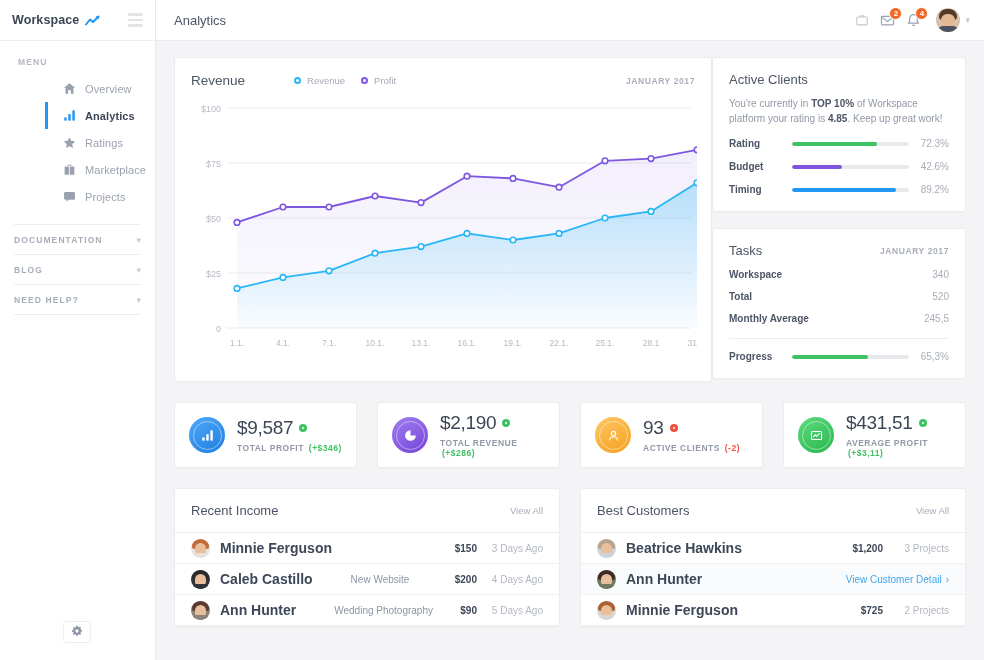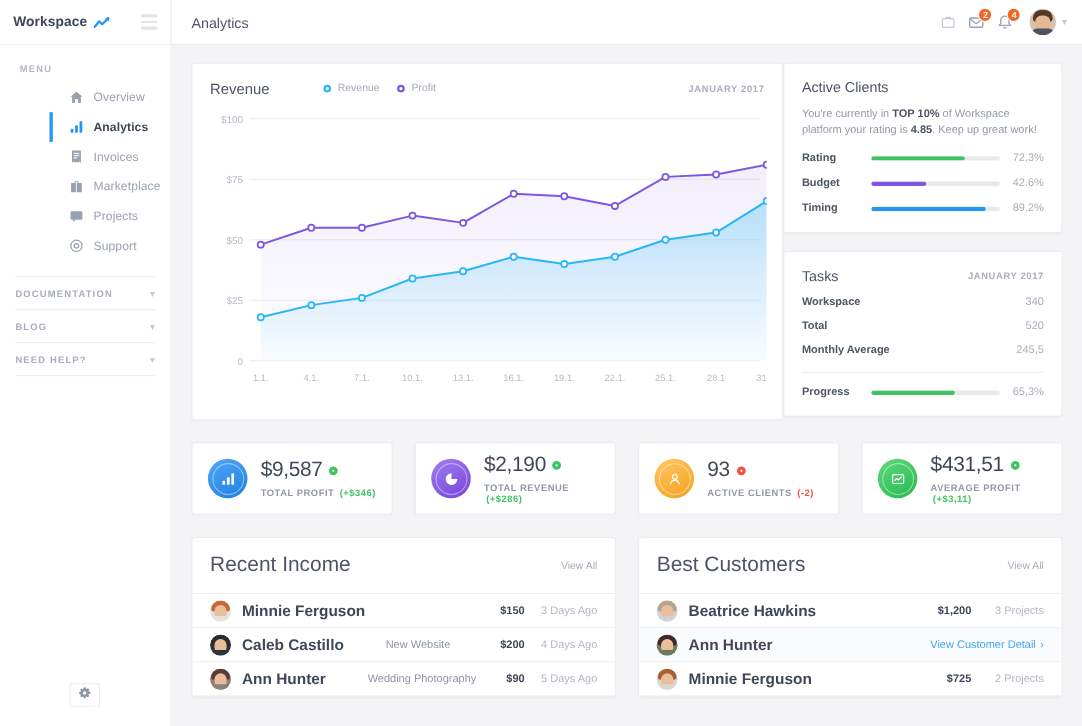--- a/index.html
+++ b/index.html
@@ -140,21 +140,21 @@
   .stat-val { font-size: 19px; color: #3d4757; letter-spacing: -.3px; display: flex; align-items: center; gap: 6px; }
   .trend-dot { width: 8px; height: 8px; border-radius: 50%; display: inline-block; position: relative; }
   .trend-dot::after { content:""; position:absolute; left:3px; top:3px; width:2px; height:2px; background:#fff; border-radius:50%; }
   .stat-sub { font-size: 8.5px; letter-spacing: .5px; color: #9199a6; font-weight: bold; margin-top: 4px; }
   .stat-sub .delta { margin-left: 2px; }
 
   
   .lists { display: flex; gap: 20px; margin-top: 20px; }
   .list-card { flex: 1; overflow: hidden; }
   .list-head { display: flex; align-items: center; padding: 14px 16px; border-bottom: 1px solid #eeeef1; }
-  .list-title { font-size: 19px; color: #4c5565; }
+  .list-title { font-size: 13px; color: #4c5565; }
   .view-all { margin-left: auto; font-size: 9.5px; color: #a9aeb8; cursor: pointer; }
   .list-row { display: flex; align-items: center; padding: 0 16px; height: 31px; border-bottom: 1px solid #f1f1f4; }
   .list-row.hovered { background: #fafbfc; }
   .ava {
     width: 19px; height: 19px; border-radius: 50%; flex: none; margin-right: 10px;
     position: relative; overflow: hidden;
   }
   .ava .h { position:absolute; left:1px; top:0px; width:17px; height:10px; border-radius:9px 9px 3px 3px; }
   .ava .f { position:absolute; left:4px; top:4px; width:11px; height:13px; border-radius:6px 6px 6px 6px; background:#e9bf9b; }
   .ava .b { position:absolute; left:0; bottom:0; width:19px; height:5px; border-radius:6px 6px 0 0; }
@@ -201,32 +201,29 @@
       <span class="ic">
         <svg width="13" height="13" viewBox="0 0 16 16" fill="currentColor">
             <rect x="1.5" y="10" width="3" height="4.5" rx="1"></rect>
             <rect x="6.5" y="6" width="3" height="8.5" rx="1"></rect>
             <rect x="11.5" y="1.5" width="3" height="13" rx="1"></rect>
           </svg>
       </span>
       <span class="lbl">Analytics</span>
     </div>
 
-
     <div class="nav-item">
       <span class="ic">
         <svg width="13" height="13" viewBox="0 0 16 16" fill="currentColor">
-            <path d="M3 1h10v13.6l-2-1.3-1.7 1.3L8 13.3 6.7 14.6 5 13.3 3 14.6z"></path>
-            <rect x="4.8" y="3.6" width="6.4" height="1.2" fill="#fff"></rect>
-            <rect x="4.8" y="6.2" width="6.4" height="1.2" fill="#fff"></rect>
-            <rect x="4.8" y="8.8" width="4" height="1.2" fill="#fff"></rect>
+            <path d="M8 1.5 10.1 5.9 15 6.6 11.4 10 12.3 14.8 8 12.5 3.7 14.8 4.6 10 1 6.6 5.9 5.9z"></path>
           </svg>
       </span>
-      <span class="lbl">Invoices</span>
-    </div>
+      <span class="lbl">Ratings</span>
+    </div>
+
 
     <div class="nav-item">
       <span class="ic">
         <svg width="13" height="13" viewBox="0 0 16 16" fill="currentColor">
             <path d="M5.8 2.2h4.4v1.6H8.9V3.1H7.1v.7H5.8z"></path>
             <rect x="2" y="4.2" width="5.3" height="10.2" rx=".6"></rect>
             <rect x="8.3" y="4.2" width="5.7" height="10.2" rx=".6"></rect>
           </svg>
       </span>
       <span class="lbl">Marketplace</span>
@@ -235,29 +232,20 @@
     <div class="nav-item">
       <span class="ic">
         <svg width="13" height="13" viewBox="0 0 16 16" fill="currentColor">
             <rect x="1.3" y="2.5" width="13.4" height="9.4" rx="1.6"></rect>
             <path d="M4.4 11.4h3.3L4.4 14.6z"></path>
           </svg>
       </span>
       <span class="lbl">Projects</span>
     </div>
 
-    <div class="nav-item">
-      <span class="ic">
-        <svg width="13" height="13" viewBox="0 0 16 16" fill="none" stroke="currentColor" stroke-width="1.4">
-            <circle cx="8" cy="8" r="6.3"></circle>
-            <circle cx="8" cy="8" r="2.5"></circle>
-          </svg>
-      </span>
-      <span class="lbl">Support</span>
-    </div>
 
     <div class="sect first">
       <span class="t">DOCUMENTATION</span>
       <span class="chev">▾</span>
     </div>
     <div class="sect">
       <span class="t">BLOG</span>
       <span class="chev">▾</span>
     </div>
     <div class="sect">

